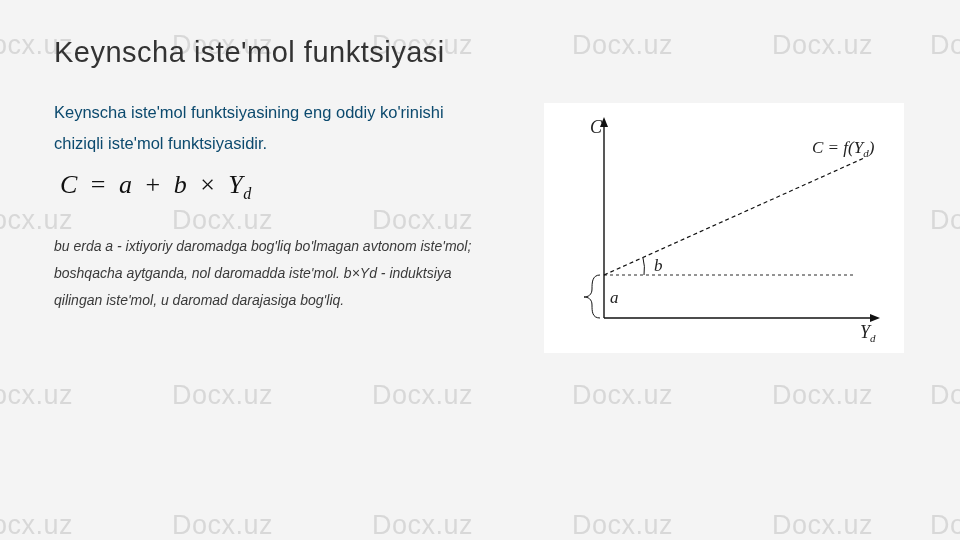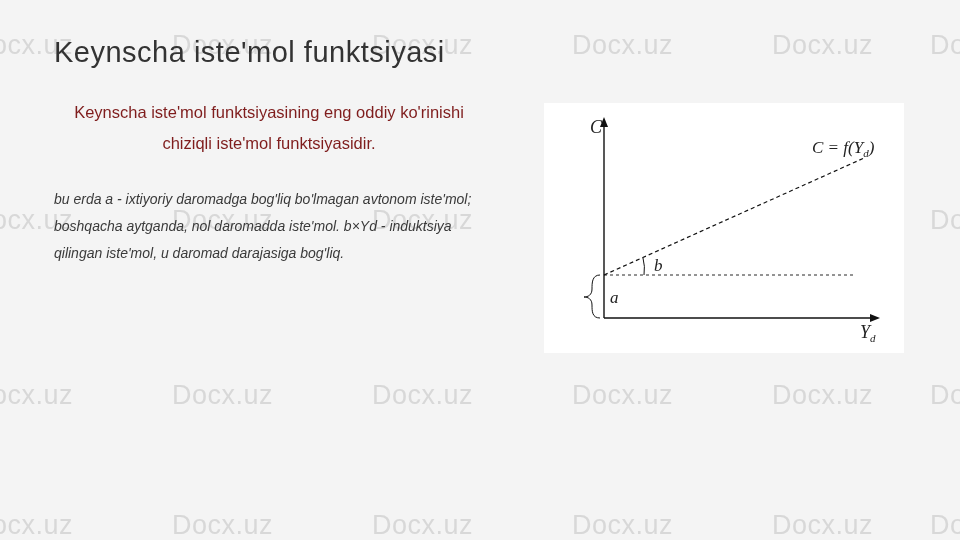--- a/index.html
+++ b/index.html
@@ -42,23 +42,21 @@
     display: flex;
     gap: 40px;
     align-items: flex-start;
   }
   .left {
     flex: 0 0 430px;
   }
   .intro {
     font-size: 16.5px;
     line-height: 1.9;
-    color: #7f1d1d;
-    margin-bottom: 26px;
-    text-align: center;
+    color: #0c4a6e;
   }
   .formula {
     font-family: "Cambria Math", "STIX", "Times New Roman", serif;
     font-size: 26px;
     color: #111;
     margin: 10px 0 30px 6px;
     letter-spacing: 0.5px;
   }
   .formula .sub { font-size: 0.62em; vertical-align: sub; font-style: italic; }
   .formula .eq { margin: 0 6px; }
@@ -134,20 +132,29 @@
   <span class="wm" style="left:930px; top:510px">Docx.uz</span>
 </div>
 
 <div class="slide">
   <h1 class="title">Keynscha iste'mol funktsiyasi</h1>
 
   <div class="columns">
     <div class="left">
       <p class="intro">Keynscha iste'mol funktsiyasining eng oddiy ko'rinishi chiziqli iste'mol funktsiyasidir.</p>
 
+      <div class="formula">
+        <span style="font-style:italic">C</span>
+        <span class="eq">=</span>
+        <span style="font-style:italic">a</span>
+        <span class="plus">+</span>
+        <span style="font-style:italic">b</span>
+        <span class="times">×</span>
+        <span style="font-style:italic">Y</span><span class="sub">d</span>
+      </div>
 
       <p class="desc">bu erda a - ixtiyoriy daromadga bog'liq bo'lmagan avtonom iste'mol; boshqacha aytganda, nol daromadda iste'mol. b×Yd - induktsiya qilingan iste'mol, u daromad darajasiga bog'liq.</p>
     </div>
 
     <div class="right">
       <div class="chart-box">
         <svg width="360" height="250" viewBox="0 0 360 250">
 
           <line x1="60" y1="20" x2="60" y2="215" stroke="#111" stroke-width="1.4"></line>
           <polygon points="60,14 56,24 64,24" fill="#111"></polygon>

